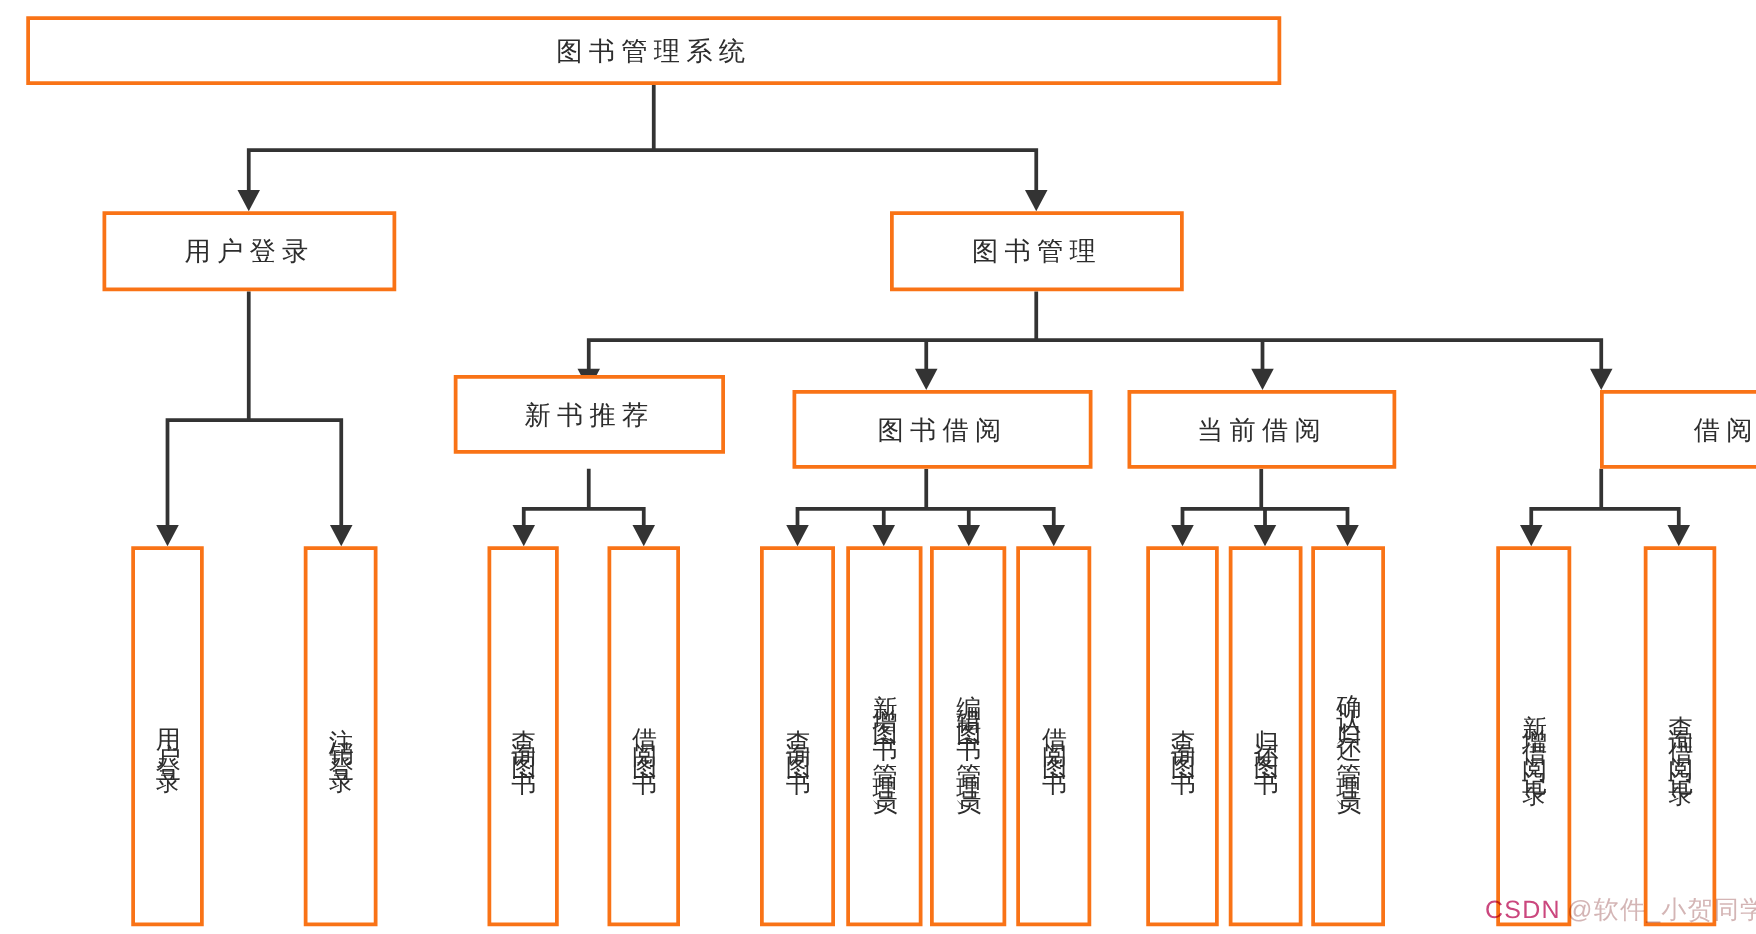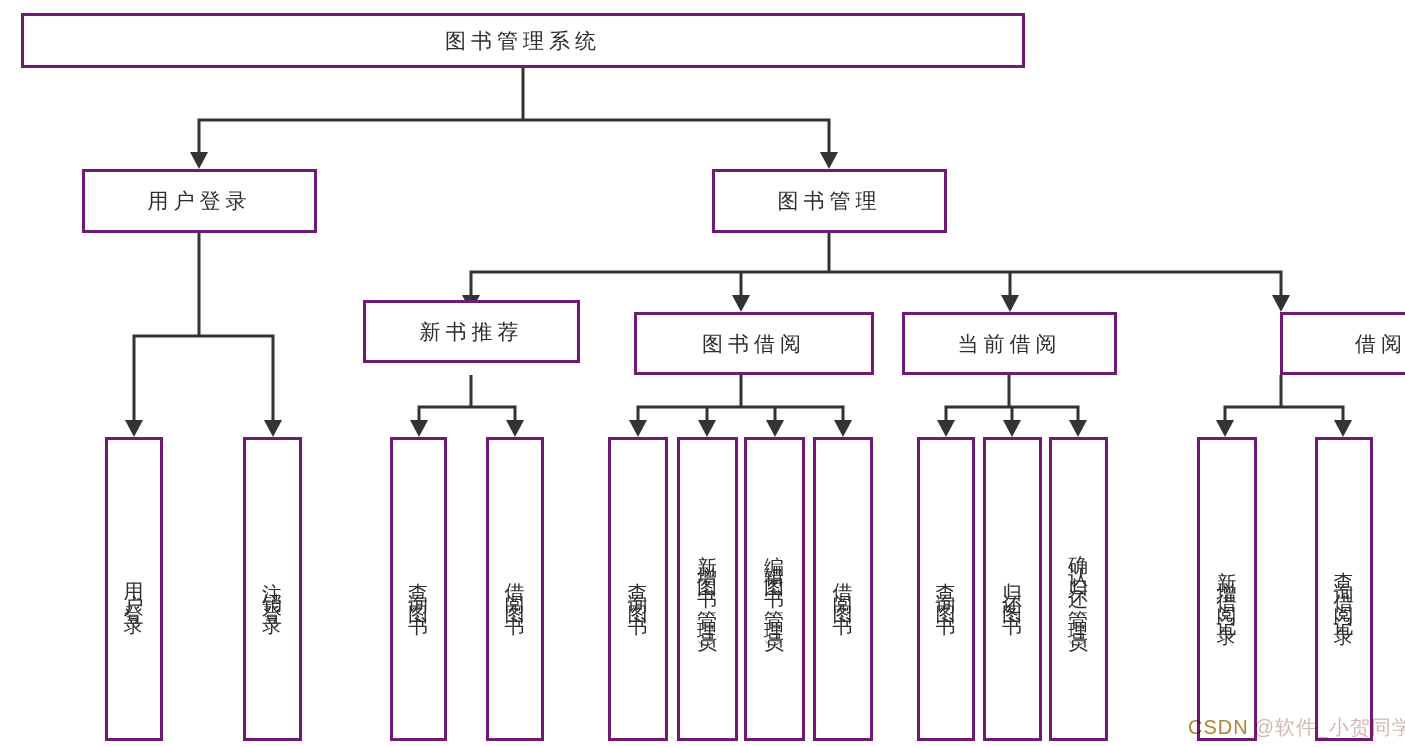--- a/index.html
+++ b/index.html
@@ -13,21 +13,21 @@
   }
   #wires {
     position: absolute;
     left: 0; top: 0;
     width: 1405px; height: 747px;
     pointer-events: none;
   }
   .box {
     position: absolute;
     box-sizing: border-box;
-    border: 3px solid #701a75;
+    border: 3px solid #f97316;
     background: #ffffff;
     display: flex;
     align-items: center;
     justify-content: center;
     color: #2d2d2d;
   }
   .box.h span {
     font-size: 21px;
     letter-spacing: 5px;
     white-space: nowrap;
@@ -43,21 +43,21 @@
     position: absolute;
     left: 1188px;
     top: 714px;
     font-size: 20px;
     letter-spacing: 1px;
     white-space: nowrap;
     z-index: 5;
     opacity: 0.8;
     mix-blend-mode: multiply;
   }
-  #watermark .brand { color: #a16207; }
+  #watermark .brand { color: #be185d; }
   #watermark .handle { color: #c9a3a3; margin-left: 5px; }
 </style>
 </head>
 <body>
 
 <div id="canvas">
 
   <svg id="wires" viewBox="0 0 1405 747" xmlns="http://www.w3.org/2000/svg">
     <g stroke="#333333" stroke-width="3" fill="none">
       <path d="M523 68 L523 120 M197.5 120 L830.5 120 M199 120 L199 153 M829 120 L829 153"></path>

